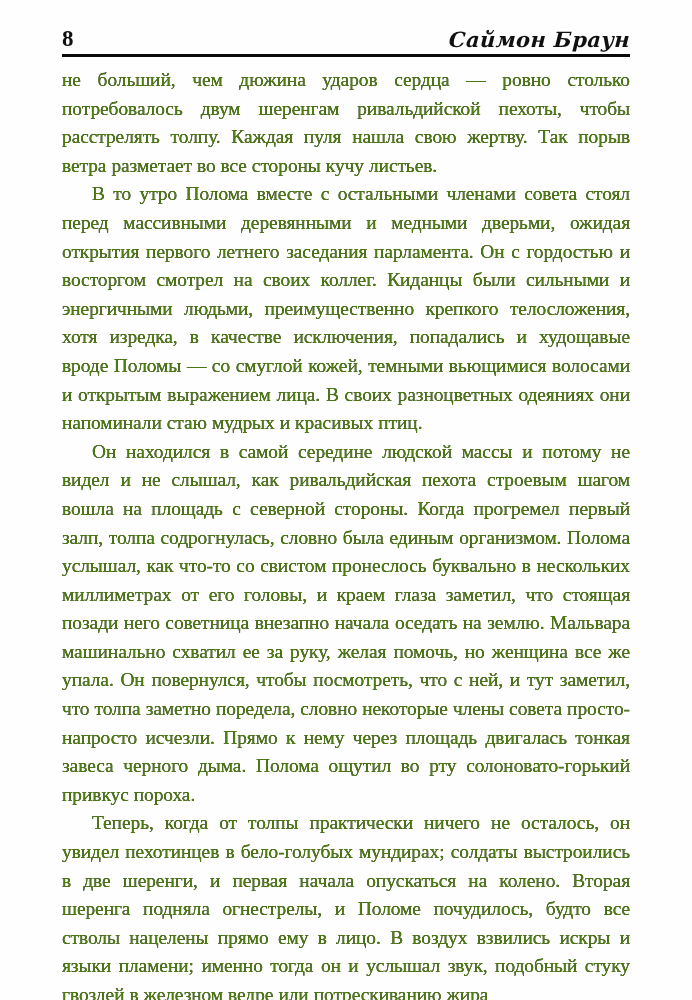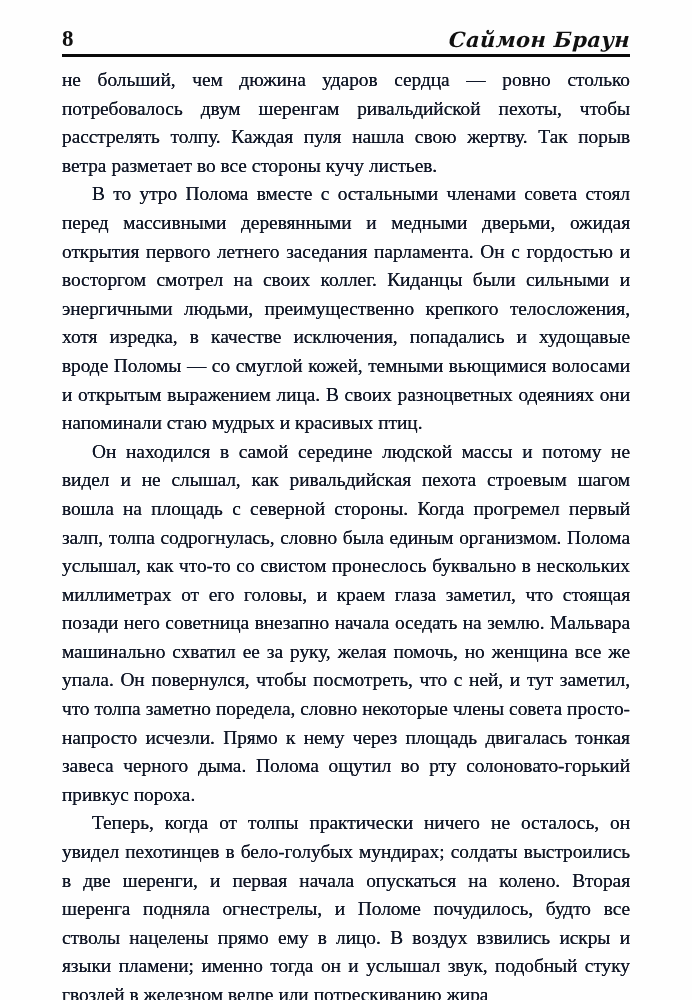--- a/index.html
+++ b/index.html
@@ -74,21 +74,21 @@
   }
 
   .para {
     margin: 0;
     font-size: 19.4px;
     line-height: 28.6px;
     text-align: justify;
     text-align-last: left;
     letter-spacing: -0.05px;
     word-spacing: 0.2px;
-    color: #0f172a;
+    color: #4d7c0f;
     -webkit-font-smoothing: none;
   }
 
   .para.indent {
     text-indent: 30px;
   }
 
   
   .para {
     font-weight: 400;

